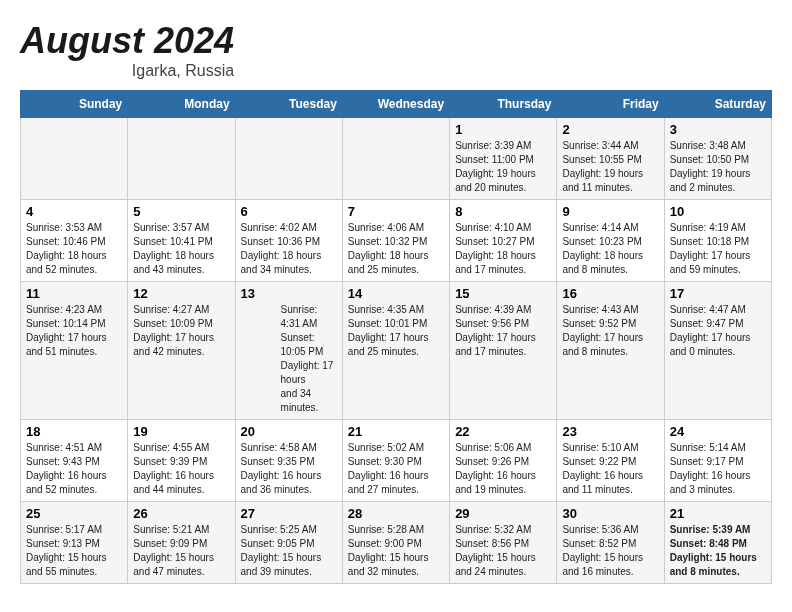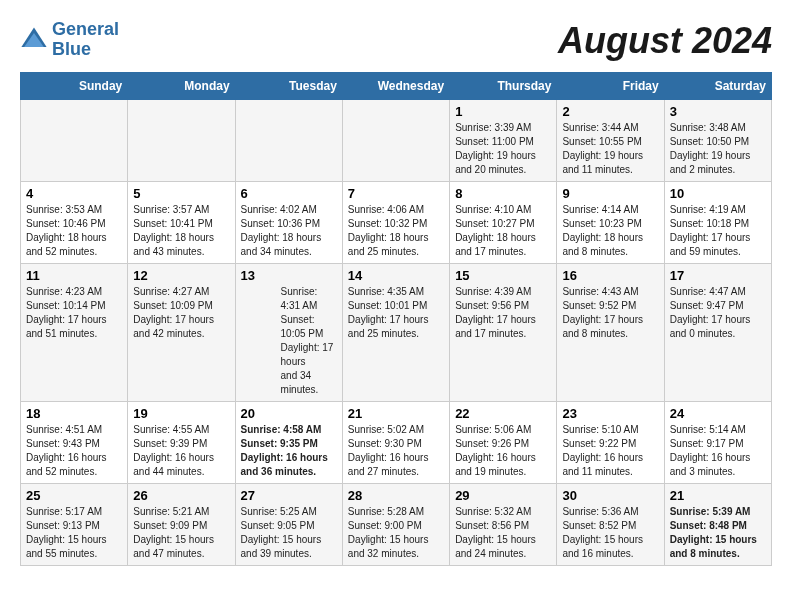--- a/index.html
+++ b/index.html
@@ -86,32 +86,23 @@
       color: #222;
     }
     .empty-cell {
       background-color: inherit;
     }
   </style>
 </head>
 <body>
 
 <div class="header">
-  <div class="logo">
-    <svg class="logo-icon" viewBox="0 0 40 40">
-      <polygon points="20,2 38,30 2,30" fill="#2e6da4"></polygon>
-      <polygon points="20,10 34,30 6,30" fill="#5b9bd5"></polygon>
-    </svg>
-    <div class="logo-text">
-      <div><span>General</span></div>
-      <div><span style="color:#2e6da4">Blue</span></div>
-    </div>
-  </div>
   <div class="title-block">
     <div class="month-year">August 2024</div>
+    <div class="location">Igarka, Russia</div>
   </div>
 </div>
 
 <table>
   <thead>
     <tr>
     <th>Sunday</th>
         <th>Monday</th>
         <th>Tuesday</th>
         <th>Wednesday</th>
@@ -260,21 +251,21 @@
         </td>
         <td>
           <span class="day-num">19</span>
           <div class="day-info" style="white-space: pre-line;">Sunrise: 4:55 AM
 Sunset: 9:39 PM
 Daylight: 16 hours
 and 44 minutes.</div>
         </td>
         <td>
           <span class="day-num">20</span>
-          <div class="day-info" style="white-space: pre-line; font-weight: bold;">Sunrise: 4:58 AM
+          <div class="day-info" style="white-space: pre-line;">Sunrise: 4:58 AM
 Sunset: 9:35 PM
 Daylight: 16 hours
 and 36 minutes.</div>
         </td>
         <td>
           <span class="day-num">21</span>
           <div class="day-info" style="white-space: pre-line;">Sunrise: 5:02 AM
 Sunset: 9:30 PM
 Daylight: 16 hours
 and 27 minutes.</div>

